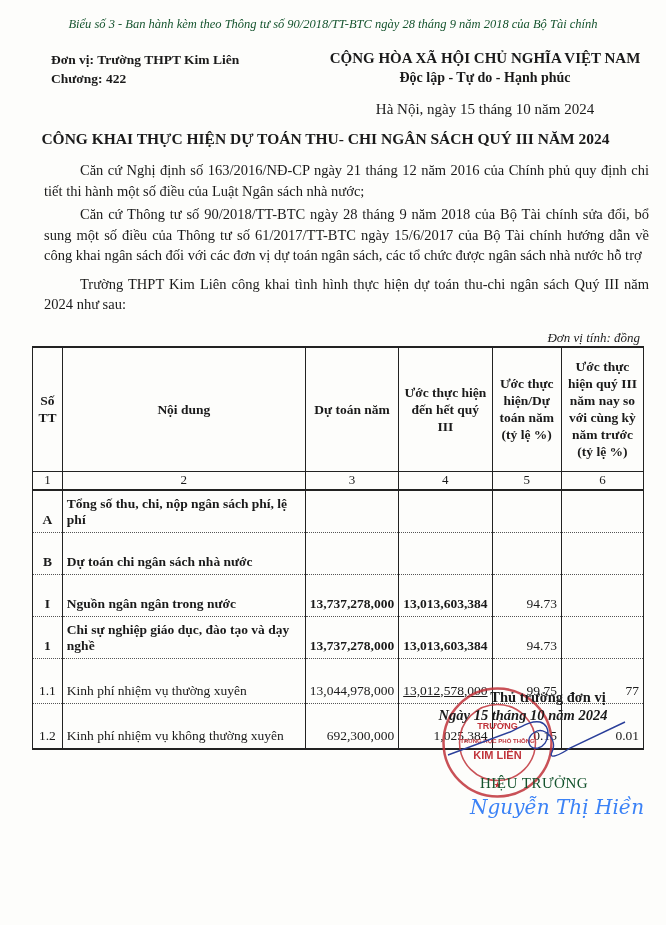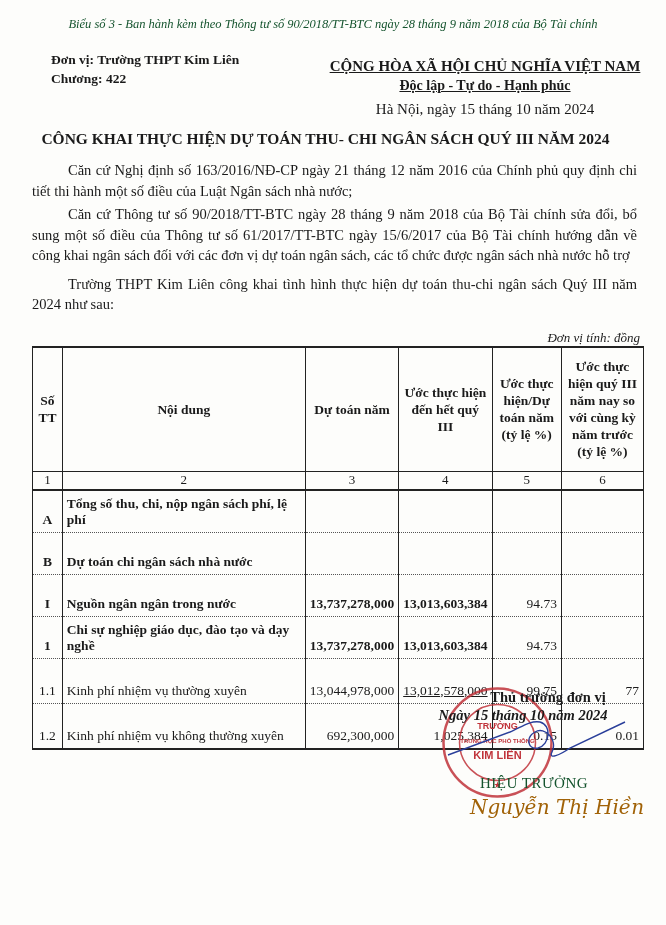--- a/index.html
+++ b/index.html
@@ -4,21 +4,21 @@
 <style>
   html, body { margin: 0; padding: 0; }
   body {
     width: 666px; height: 925px; background: #fdfdfb; color: #1a1a1a;
     font-family: "Liberation Serif", "DejaVu Serif", serif;
     position: relative; overflow: hidden;
   }
   .abs { position: absolute; }
   .form-note { top: 17px; left: 0; width: 666px; text-align: center; font-style: italic; font-size: 12.5px; color: #14532d; }
   .unit { top: 50px; left: 32px; font-weight: bold; font-size: 13.5px; line-height: 19px; margin-left: 19px; }
-  .nation { top: 56px; left: 320px; width: 330px; text-align: center; font-weight: bold; font-size: 15px; line-height: 20px; text-decoration: underline; }
+  .nation { top: 48px; left: 320px; width: 330px; text-align: center; font-weight: bold; font-size: 15px; line-height: 20px; }
   .nation .motto { font-size: 14px; }
   .place-date { top: 101px; left: 320px; width: 330px; text-align: center; font-size: 15px; }
   .title { top: 130px; left: 0; width: 651px; text-align: center; font-weight: bold; font-size: 15.5px; }
   .body-text { left: 32px; width: 605px; font-size: 14.5px; line-height: 20.5px; text-align: justify; }
   .body-text p { margin: 0 0 3px 0; text-indent: 36px; }
   .unit-note { top: 330px; left: 500px; width: 140px; text-align: right; font-style: italic; font-size: 13px; }
   table.budget {
     position: absolute; top: 346px; left: 32px; width: 612px;
     border-collapse: collapse; font-size: 13.5px;
   }
@@ -30,42 +30,42 @@
   table.budget td.stt { text-align: center; }
   table.budget td.num { text-align: right; white-space: nowrap; }
   table.budget td.num-top { vertical-align: top; padding-top: 3px; padding-bottom: 0; }
   .bold td { font-weight: bold; }
   .underline-cell { text-decoration: underline; }
   .sign-date { top: 671px; left: 380px; width: 286px; text-align: center; font-style: italic; font-weight: bold; font-size: 14.5px; margin-top: 36px; }
   .sign-role { top: 689px; left: 380px; width: 286px; text-align: center; font-weight: bold; font-size: 14.5px; padding-left: 50px; box-sizing: border-box; }
   .stamp { top: 685px; left: 440px; width: 115px; height: 115px; }
   .signature { top: 710px; left: 440px; width: 190px; height: 60px; }
   .signer-title { top: 775px; left: 480px; font-size: 15px; color: #14532d; letter-spacing: 0.5px; }
-  .signer-name { top: 795px; left: 470px; font-size: 20px; font-style: italic; color: #a16207; font-family: "DejaVu Serif", serif; }
+  .signer-name { top: 795px; left: 470px; font-size: 20px; font-style: italic; color: #3b82f6; font-family: "DejaVu Serif", serif; }
 </style>
 </head>
 <body>
 
 <div class="abs form-note">Biểu số 3 - Ban hành kèm theo Thông tư số 90/2018/TT-BTC ngày 28 tháng 9 năm 2018 của Bộ Tài chính</div>
 
 <div class="abs unit">
   <div>Đơn vị: Trường THPT Kim Liên</div>
   <div>Chương: 422</div>
 </div>
 
 <div class="abs nation">
   <div>CỘNG HÒA XÃ HỘI CHỦ NGHĨA VIỆT NAM</div>
   <div class="motto">Độc lập - Tự do - Hạnh phúc</div>
 </div>
 
 <div class="abs place-date">Hà Nội, ngày 15 tháng 10 năm 2024</div>
 
 <div class="abs title">CÔNG KHAI THỰC HIỆN DỰ TOÁN THU- CHI NGÂN SÁCH QUÝ III NĂM 2024</div>
 
-<div class="abs body-text" style="top:160px;">
+<div class="abs body-text" style="top:160px;margin-left:12px;">
   <p>Căn cứ Nghị định số 163/2016/NĐ-CP ngày 21 tháng 12 năm 2016 của Chính phủ quy định chi tiết thi hành một số điều của Luật Ngân sách nhà nước;</p>
   <p>Căn cứ Thông tư số 90/2018/TT-BTC ngày 28 tháng  9 năm 2018 của Bộ Tài chính sửa đổi, bổ sung một số điều của Thông tư số 61/2017/TT-BTC ngày 15/6/2017 của Bộ Tài chính hướng dẫn về công khai ngân sách đối với các đơn vị dự toán ngân sách, các tổ chức được ngân sách nhà nước hỗ trợ</p>
   <p style="margin-top:8px;">Trường THPT Kim Liên công khai tình hình thực hiện dự toán thu-chi ngân sách Quý III năm 2024 như sau:</p>
 </div>
 
 <div class="abs unit-note">Đơn vị tính: đồng</div>
 
 <table class="budget">
   <colgroup>
     <col style="width:30px">

